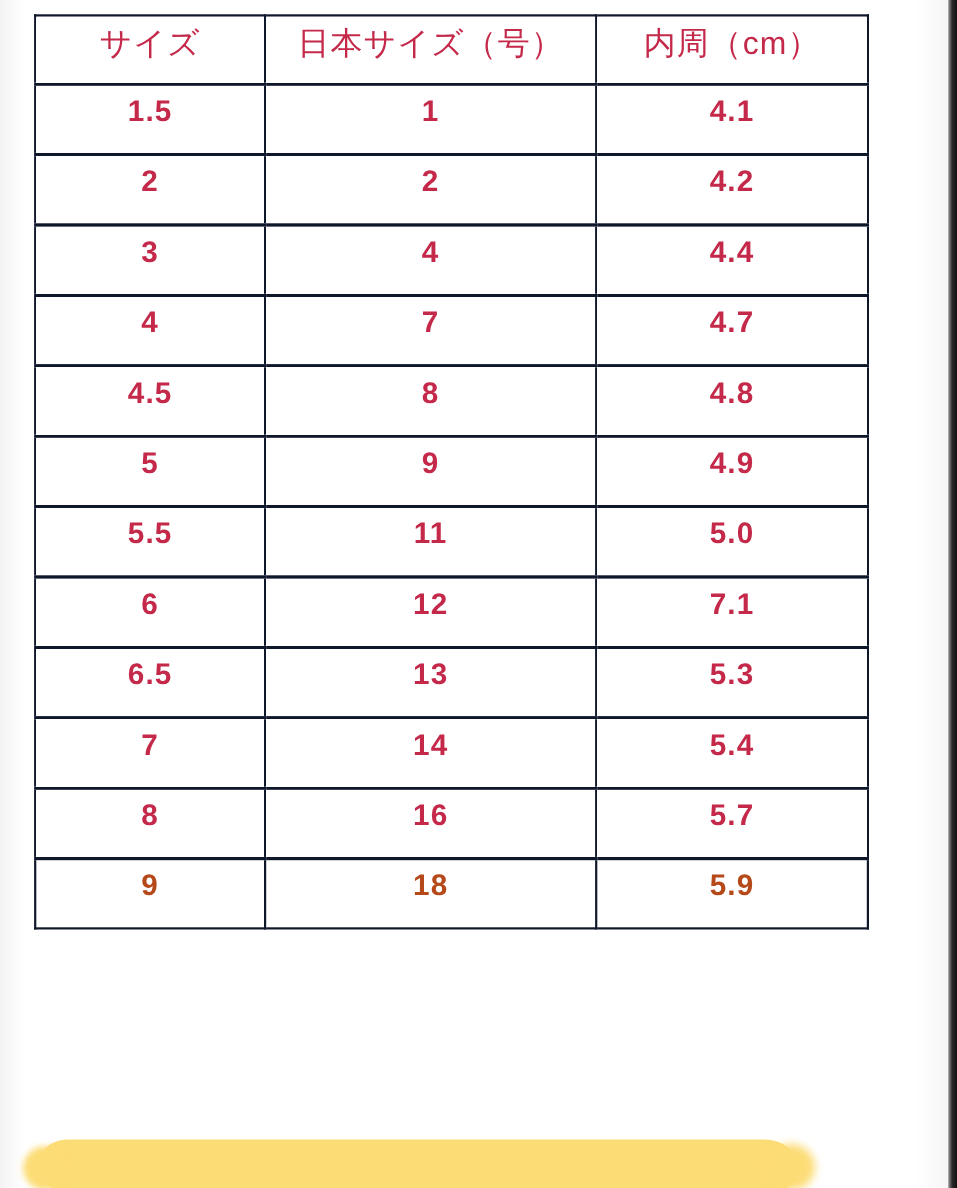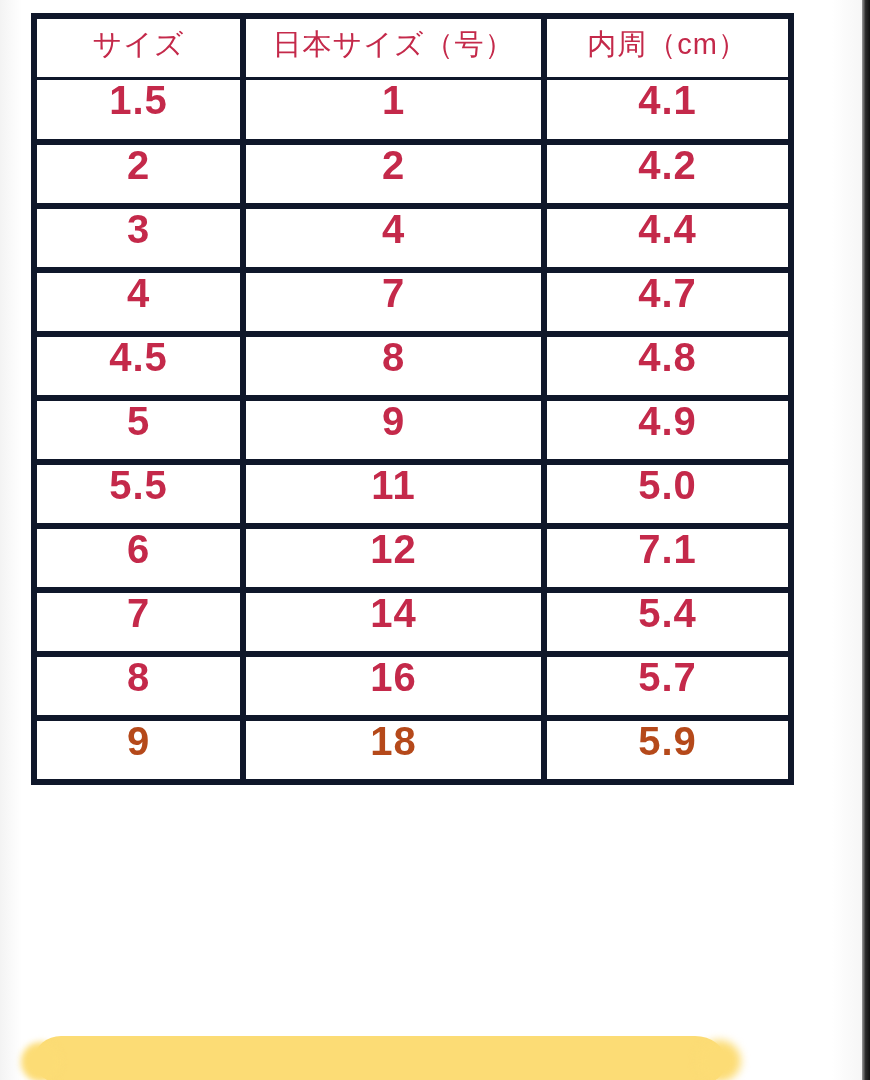--- a/index.html
+++ b/index.html
@@ -52,21 +52,21 @@
     border-collapse: collapse;
     width: 757px;
     table-layout: fixed;
   }
   table.size-table col.c1 { width: 209px; }
   table.size-table col.c2 { width: 301px; }
   table.size-table col.c3 { width: 247px; }
 
   table.size-table th,
   table.size-table td {
-    border: 6px solid #0f172a;
+    border: 2px solid #0f172a;
     color: #c4294a;
     text-align: center;
     vertical-align: top;
     padding: 0;
     background: #ffffff;
     position: relative;
   }
 
   
   table.size-table thead th {
@@ -76,23 +76,24 @@
     letter-spacing: 1px;
     line-height: 1;
     padding-top: 11px;
     box-sizing: border-box;
     border-bottom-width: 3px;
   }
 
   
   table.size-table tbody td {
     height: 64px;
-    font-size: 40px;
+    font-size: 27px;
     font-weight: 700;
     line-height: 1;
+    padding-top: 10px;
     box-sizing: border-box;
     border-top-width: 3px;
     letter-spacing: 1px;
   }
 
   
   table.size-table tbody tr.is-highlighted td {
     color: #b5491a;
     background: transparent;
   }
@@ -189,20 +190,25 @@
             <td>5.5</td>
             <td>11</td>
             <td>5.0</td>
           </tr>
           <tr>
             <td>6</td>
             <td>12</td>
             <td>7.1</td>
           </tr>
           <tr>
+            <td>6.5</td>
+            <td>13</td>
+            <td>5.3</td>
+          </tr>
+          <tr>
             <td>7</td>
             <td>14</td>
             <td>5.4</td>
           </tr>
           <tr>
             <td>8</td>
             <td>16</td>
             <td>5.7</td>
           </tr>
           <tr class="is-highlighted">

